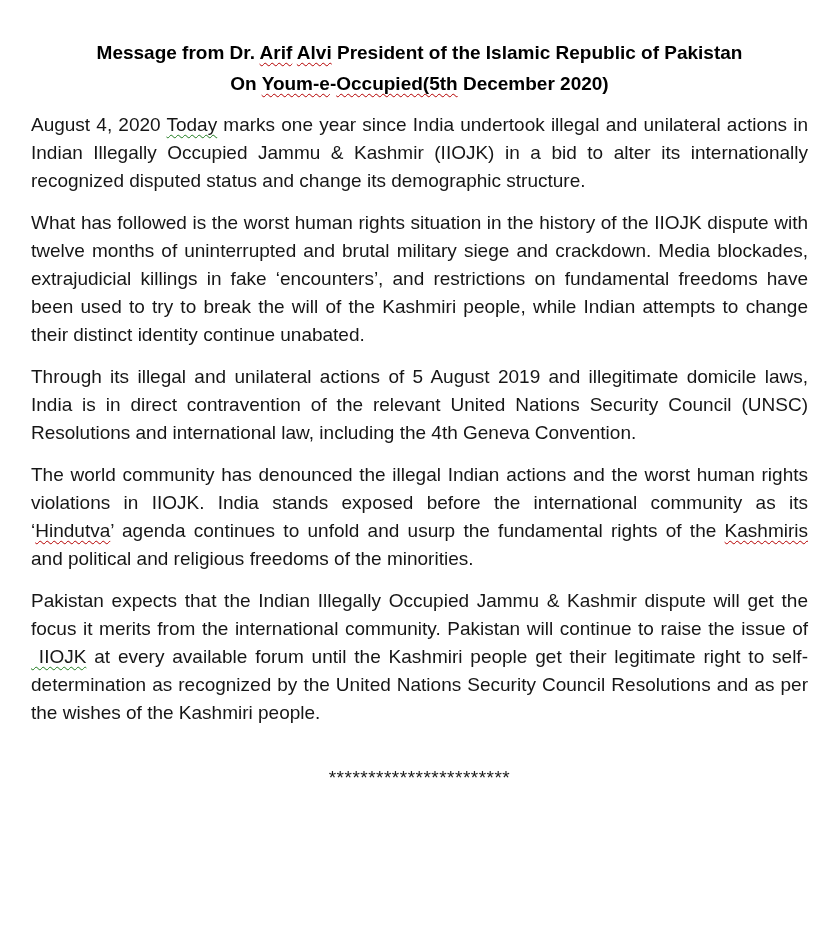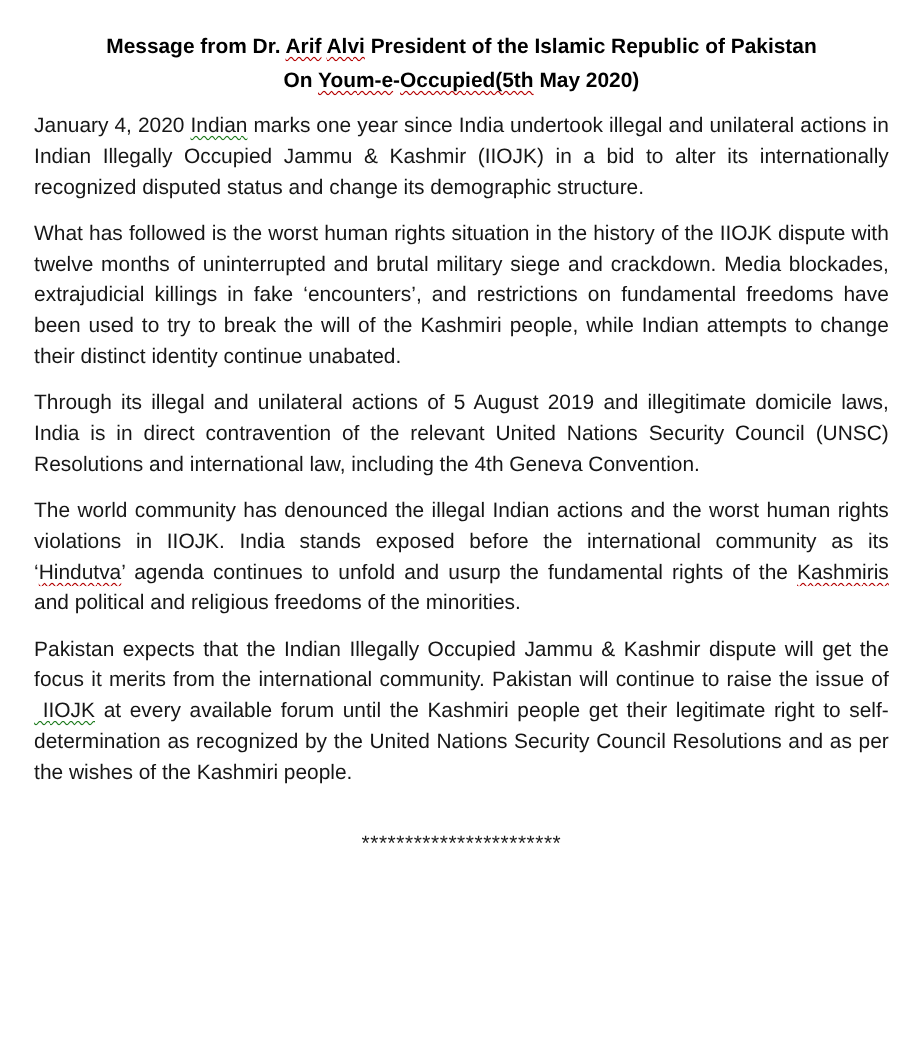--- a/index.html
+++ b/index.html
@@ -6,21 +6,21 @@
     margin: 0;
     padding: 0;
     background: #ffffff;
   }
   .page {
     position: relative;
     width: 840px;
     min-height: 946px;
     box-sizing: border-box;
     background: #ffffff;
-    padding: 27px 32px 0 31px;
+    padding: 37px 32px 0 31px;
     font-family: "Liberation Sans", sans-serif;
     color: #161616;
   }
   h1.doc-title {
     margin: 0 0 12px 0;
     font-size: 19px;
     line-height: 31px;
     font-weight: bold;
     text-align: center;
     color: #000000;
@@ -53,24 +53,24 @@
     color: #1b1b1b;
   }
 </style>
 </head>
 <body>
 
 <div class="page">
 
   <h1 class="doc-title">
     <span class="tline"><span>Message from Dr. </span><span class="sq red">Arif</span><span> </span><span class="sq red">Alvi</span><span> President of the Islamic Republic of Pakistan</span></span>
-    <span class="tline"><span>On </span><span class="sq red">Youm-e</span><span>-</span><span class="sq red">Occupied(5th</span><span> May 2020)</span></span>
+    <span class="tline"><span>On </span><span class="sq red">Youm-e</span><span>-</span><span class="sq red">Occupied(5th</span><span> December 2020)</span></span>
   </h1>
 
-  <p class="body-para"><span>January 4, 2020 </span><span class="sq green">Indian</span><span> marks one year since India undertook illegal and unilateral actions in Indian Illegally Occupied Jammu &amp; Kashmir (IIOJK) in a bid to alter its internationally recognized disputed status and change its demographic structure.</span></p>
+  <p class="body-para"><span>August 4, 2020 </span><span class="sq green">Today</span><span> marks one year since India undertook illegal and unilateral actions in Indian Illegally Occupied Jammu &amp; Kashmir (IIOJK) in a bid to alter its internationally recognized disputed status and change its demographic structure.</span></p>
   <p class="body-para"><span>What has followed is the worst human rights situation in the history of the IIOJK dispute with twelve months of uninterrupted and brutal military siege and crackdown. Media blockades, extrajudicial killings in fake ‘encounters’, and restrictions on fundamental freedoms have been used to try to break the will of the Kashmiri people, while Indian attempts to change their distinct identity continue unabated.</span></p>
   <p class="body-para"><span>Through its illegal and unilateral actions of 5 August 2019 and illegitimate domicile laws, India is in direct contravention of the relevant United Nations Security Council (UNSC) Resolutions and international law, including the 4th Geneva Convention.</span></p>
   <p class="body-para"><span>The world community has denounced the illegal Indian actions and the worst human rights violations in IIOJK. India stands exposed before the international community as its ‘</span><span class="sq red">Hindutva</span><span>’ agenda continues to unfold and usurp the fundamental rights of the </span><span class="sq red">Kashmiris</span><span> and political and religious freedoms of the minorities.</span></p>
   <p class="body-para"><span>Pakistan expects that the Indian Illegally Occupied Jammu &amp; Kashmir dispute will get the focus it merits from the international community. Pakistan will continue to raise the issue of </span><span class="sq green">&nbsp;IIOJK</span><span> at every available forum until the Kashmiri people get their legitimate right to self-determination as recognized by the United Nations Security Council Resolutions and as per the wishes of the Kashmiri people.</span></p>
 
   <div class="stars">***********************</div>
 
 </div>
 
 </body></html>

